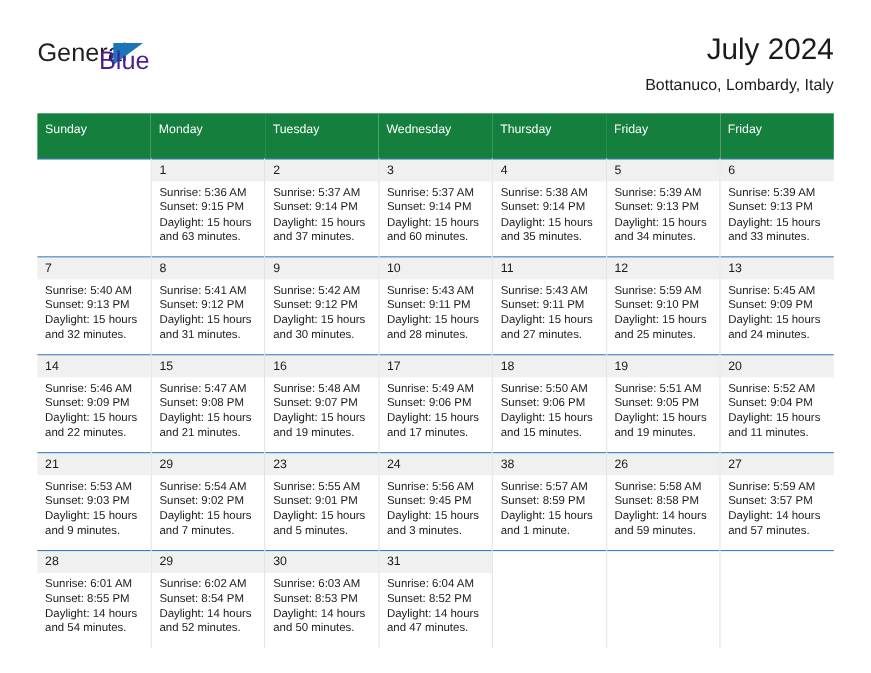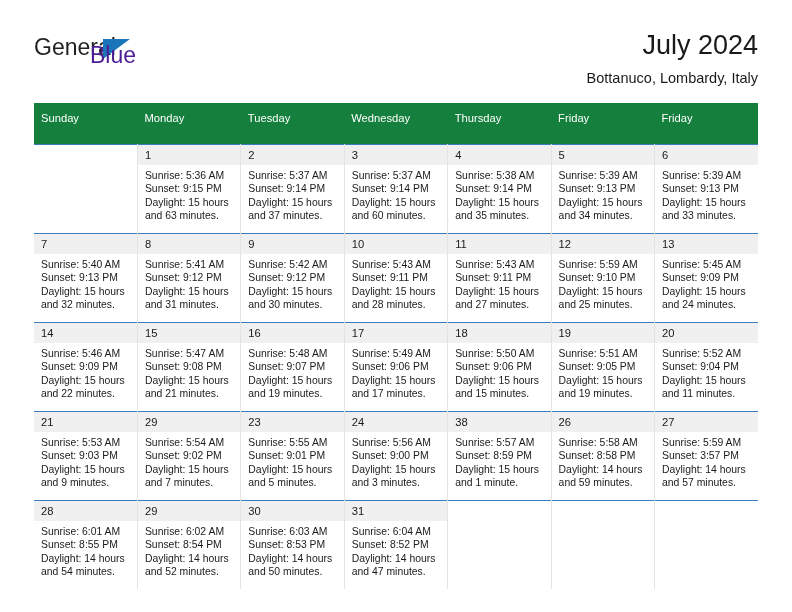--- a/index.html
+++ b/index.html
@@ -395,21 +395,21 @@
                 <div>Sunrise: 5:55 AM</div>
                 <div>Sunset: 9:01 PM</div>
                 <div>Daylight: 15 hours</div>
                 <div>and 5 minutes.</div>
               </div>
             </td>
             <td>
               <div class="daynum-strip">24</div>
               <div class="cell-body">
                 <div>Sunrise: 5:56 AM</div>
-                <div>Sunset: 9:00 PM</div>
+                <div>Sunset: 9:45 PM</div>
                 <div>Daylight: 15 hours</div>
                 <div>and 3 minutes.</div>
               </div>
             </td>
             <td>
               <div class="daynum-strip">38</div>
               <div class="cell-body">
                 <div>Sunrise: 5:57 AM</div>
                 <div>Sunset: 8:59 PM</div>
                 <div>Daylight: 15 hours</div>

